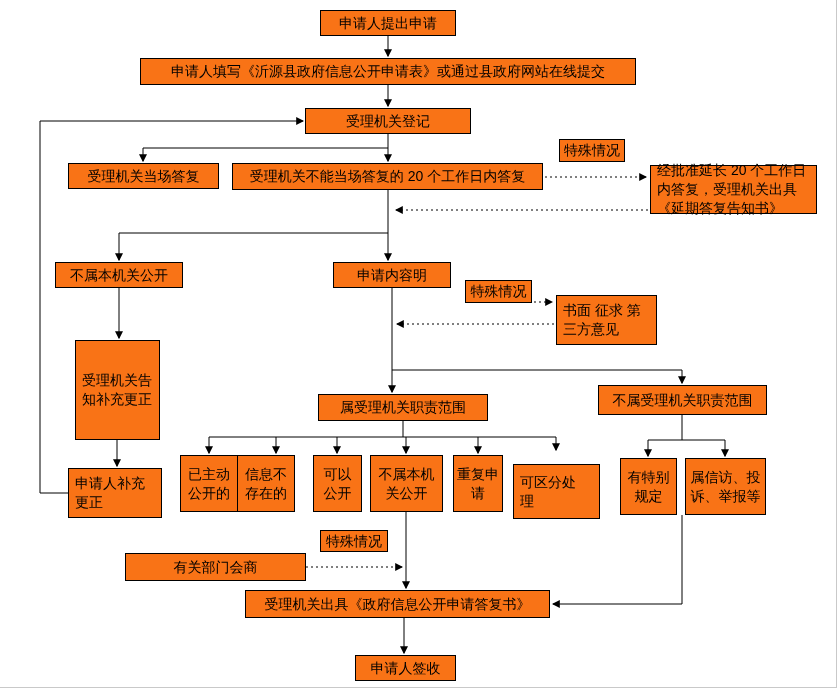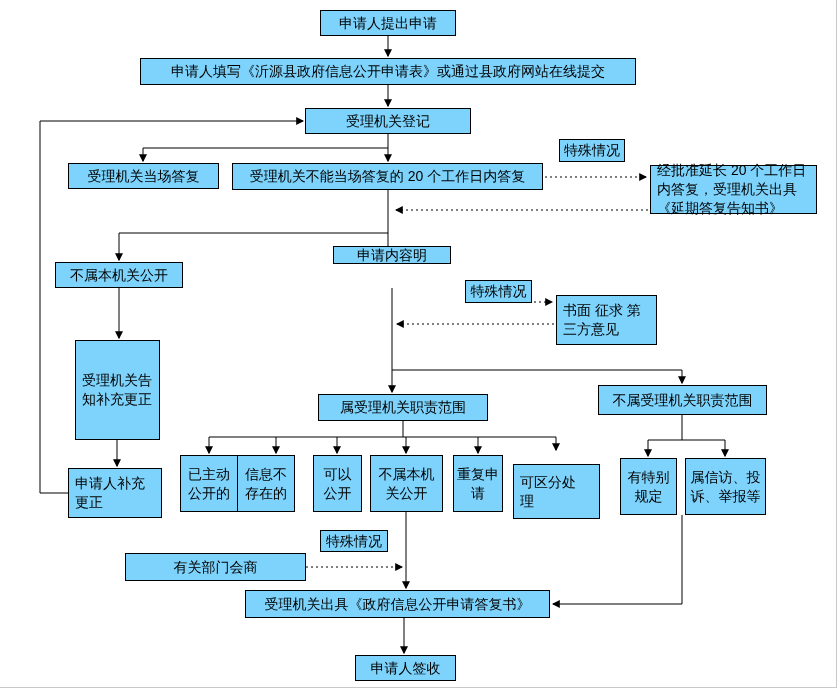--- a/index.html
+++ b/index.html
@@ -22,21 +22,21 @@
   }
   svg.connectors line, svg.connectors polyline {
     stroke: #000;
     stroke-width: 1;
     fill: none;
   }
   svg.connectors .dash { stroke-dasharray: 2 3; }
   .node {
     position: absolute;
     border: 1px solid #000;
-    background: #7dd3fc;
+    background: #f97316;
     display: flex;
     align-items: center;
     justify-content: center;
     text-align: center;
     font-size: 14px;
     line-height: 1.35;
     padding: 2px 3px;
   }
   .node.small { font-size: 14px; }
   .node.la {
@@ -107,21 +107,21 @@
   <div class="node" style="left:68px;top:163px;width:151px;height:26px">受理机关当场答复</div>
 
   <div class="node" style="left:232px;top:163px;width:311px;height:27px">受理机关不能当场答复的 20 个工作日内答复</div>
 
   <div class="node small" style="left:559px;top:139px;width:66px;height:23px">特殊情况</div>
 
   <div class="node la" style="left:650px;top:165px;width:167px;height:49px">经批准延长 20 个工作日内答复，受理机关出具《延期答复告知书》</div>
 
   <div class="node" style="left:55px;top:262px;width:128px;height:26px">不属本机关公开</div>
 
-  <div class="node" style="left:333px;top:246px;width:118px;height:18px">申请内容明</div>
+  <div class="node" style="left:333px;top:262px;width:118px;height:26px">申请内容明</div>
 
   <div class="node small" style="left:465px;top:280px;width:67px;height:23px">特殊情况</div>
 
   <div class="node la" style="left:556px;top:295px;width:101px;height:50px">书面 征求 第三方意见</div>
 
   <div class="node la" style="left:75px;top:340px;width:85px;height:100px">受理机关告知补充更正</div>
 
   <div class="node la" style="left:68px;top:468px;width:94px;height:50px">申请人补充更正</div>
 
   <div class="node" style="left:318px;top:394px;width:170px;height:27px">属受理机关职责范围</div>

